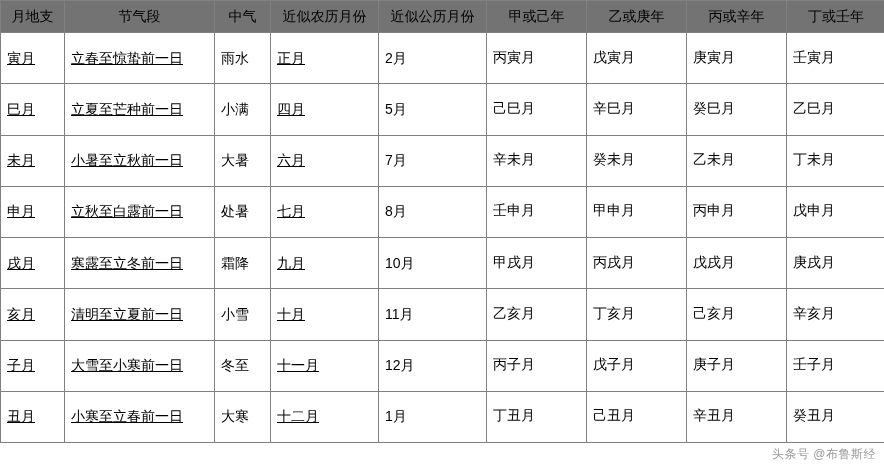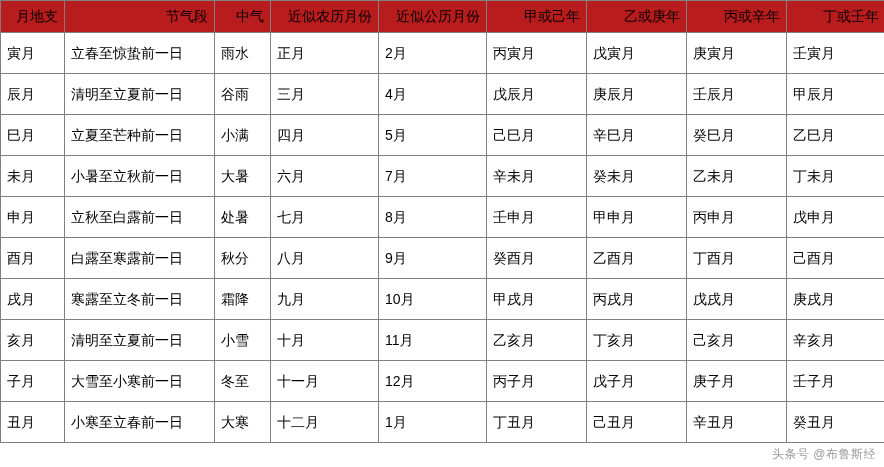--- a/index.html
+++ b/index.html
@@ -31,47 +31,48 @@
   table.grid th, table.grid td {
     border: 1px solid #808080;
     font-weight: normal;
     font-size: 14px;
     line-height: 1.2;
     padding: 0 6px;
     white-space: nowrap;
     overflow: hidden;
   }
   table.grid thead th {
-    text-align: right;
+    text-align: center;
     font-size: 14px;
     height: 31px;
-    background: #b91c1c;
+    background: #737373;
   }
   table.grid tbody td {
     height: 34px;
     text-align: left;
     background: #ffffff;
   }
   
   col.c0 { width: 64px; }
   col.c1 { width: 150px; }
   col.c2 { width: 56px; }
   col.c3 { width: 108px; }
   col.c4 { width: 108px; }
   col.c5 { width: 100px; }
   col.c6 { width: 100px; }
   col.c7 { width: 100px; }
   col.c8 { width: 99px; }
-  td.col-0 { text-align: left; padding-left: 10px; }
-  td.col-1 { text-align: left; padding-left: 10px; }
+  td.col-0 { text-align: left; padding-left: 10px; text-decoration: underline; }
+  td.col-1 { text-align: left; padding-left: 10px; text-decoration: underline; }
   td.col-2 { text-align: left; padding-left: 10px; }
-  td.col-3 { text-align: left; padding-left: 10px; }
+  td.col-3 { text-align: left; padding-left: 10px; text-decoration: underline; }
   td.col-4 { text-align: left; padding-left: 10px; }
   td.col-5, td.col-6, td.col-7, td.col-8, td.col-9 {
     text-align: center;
+    font-family: Liberation Serif, serif;
   }
   .footer {
     position: absolute;
     left: 0;
     bottom: 0;
     width: 884px;
     height: 24px;
     background: #ffffff;
   }
   .watermark {
@@ -121,32 +122,20 @@
         <td class="col-2">雨水</td>
         <td class="col-3">正月</td>
         <td class="col-4">2月</td>
         <td class="col-5">丙寅月</td>
         <td class="col-6">戊寅月</td>
         <td class="col-7">庚寅月</td>
         <td class="col-8">壬寅月</td>
 
       </tr>
       <tr>
-        <td class="col-0">辰月</td>
-        <td class="col-1">清明至立夏前一日</td>
-        <td class="col-2">谷雨</td>
-        <td class="col-3">三月</td>
-        <td class="col-4">4月</td>
-        <td class="col-5">戊辰月</td>
-        <td class="col-6">庚辰月</td>
-        <td class="col-7">壬辰月</td>
-        <td class="col-8">甲辰月</td>
-
-      </tr>
-      <tr>
         <td class="col-0">巳月</td>
         <td class="col-1">立夏至芒种前一日</td>
         <td class="col-2">小满</td>
         <td class="col-3">四月</td>
         <td class="col-4">5月</td>
         <td class="col-5">己巳月</td>
         <td class="col-6">辛巳月</td>
         <td class="col-7">癸巳月</td>
         <td class="col-8">乙巳月</td>
 
@@ -169,32 +158,20 @@
         <td class="col-2">处暑</td>
         <td class="col-3">七月</td>
         <td class="col-4">8月</td>
         <td class="col-5">壬申月</td>
         <td class="col-6">甲申月</td>
         <td class="col-7">丙申月</td>
         <td class="col-8">戊申月</td>
 
       </tr>
       <tr>
-        <td class="col-0">酉月</td>
-        <td class="col-1">白露至寒露前一日</td>
-        <td class="col-2">秋分</td>
-        <td class="col-3">八月</td>
-        <td class="col-4">9月</td>
-        <td class="col-5">癸酉月</td>
-        <td class="col-6">乙酉月</td>
-        <td class="col-7">丁酉月</td>
-        <td class="col-8">己酉月</td>
-
-      </tr>
-      <tr>
         <td class="col-0">戌月</td>
         <td class="col-1">寒露至立冬前一日</td>
         <td class="col-2">霜降</td>
         <td class="col-3">九月</td>
         <td class="col-4">10月</td>
         <td class="col-5">甲戌月</td>
         <td class="col-6">丙戌月</td>
         <td class="col-7">戊戌月</td>
         <td class="col-8">庚戌月</td>
 

